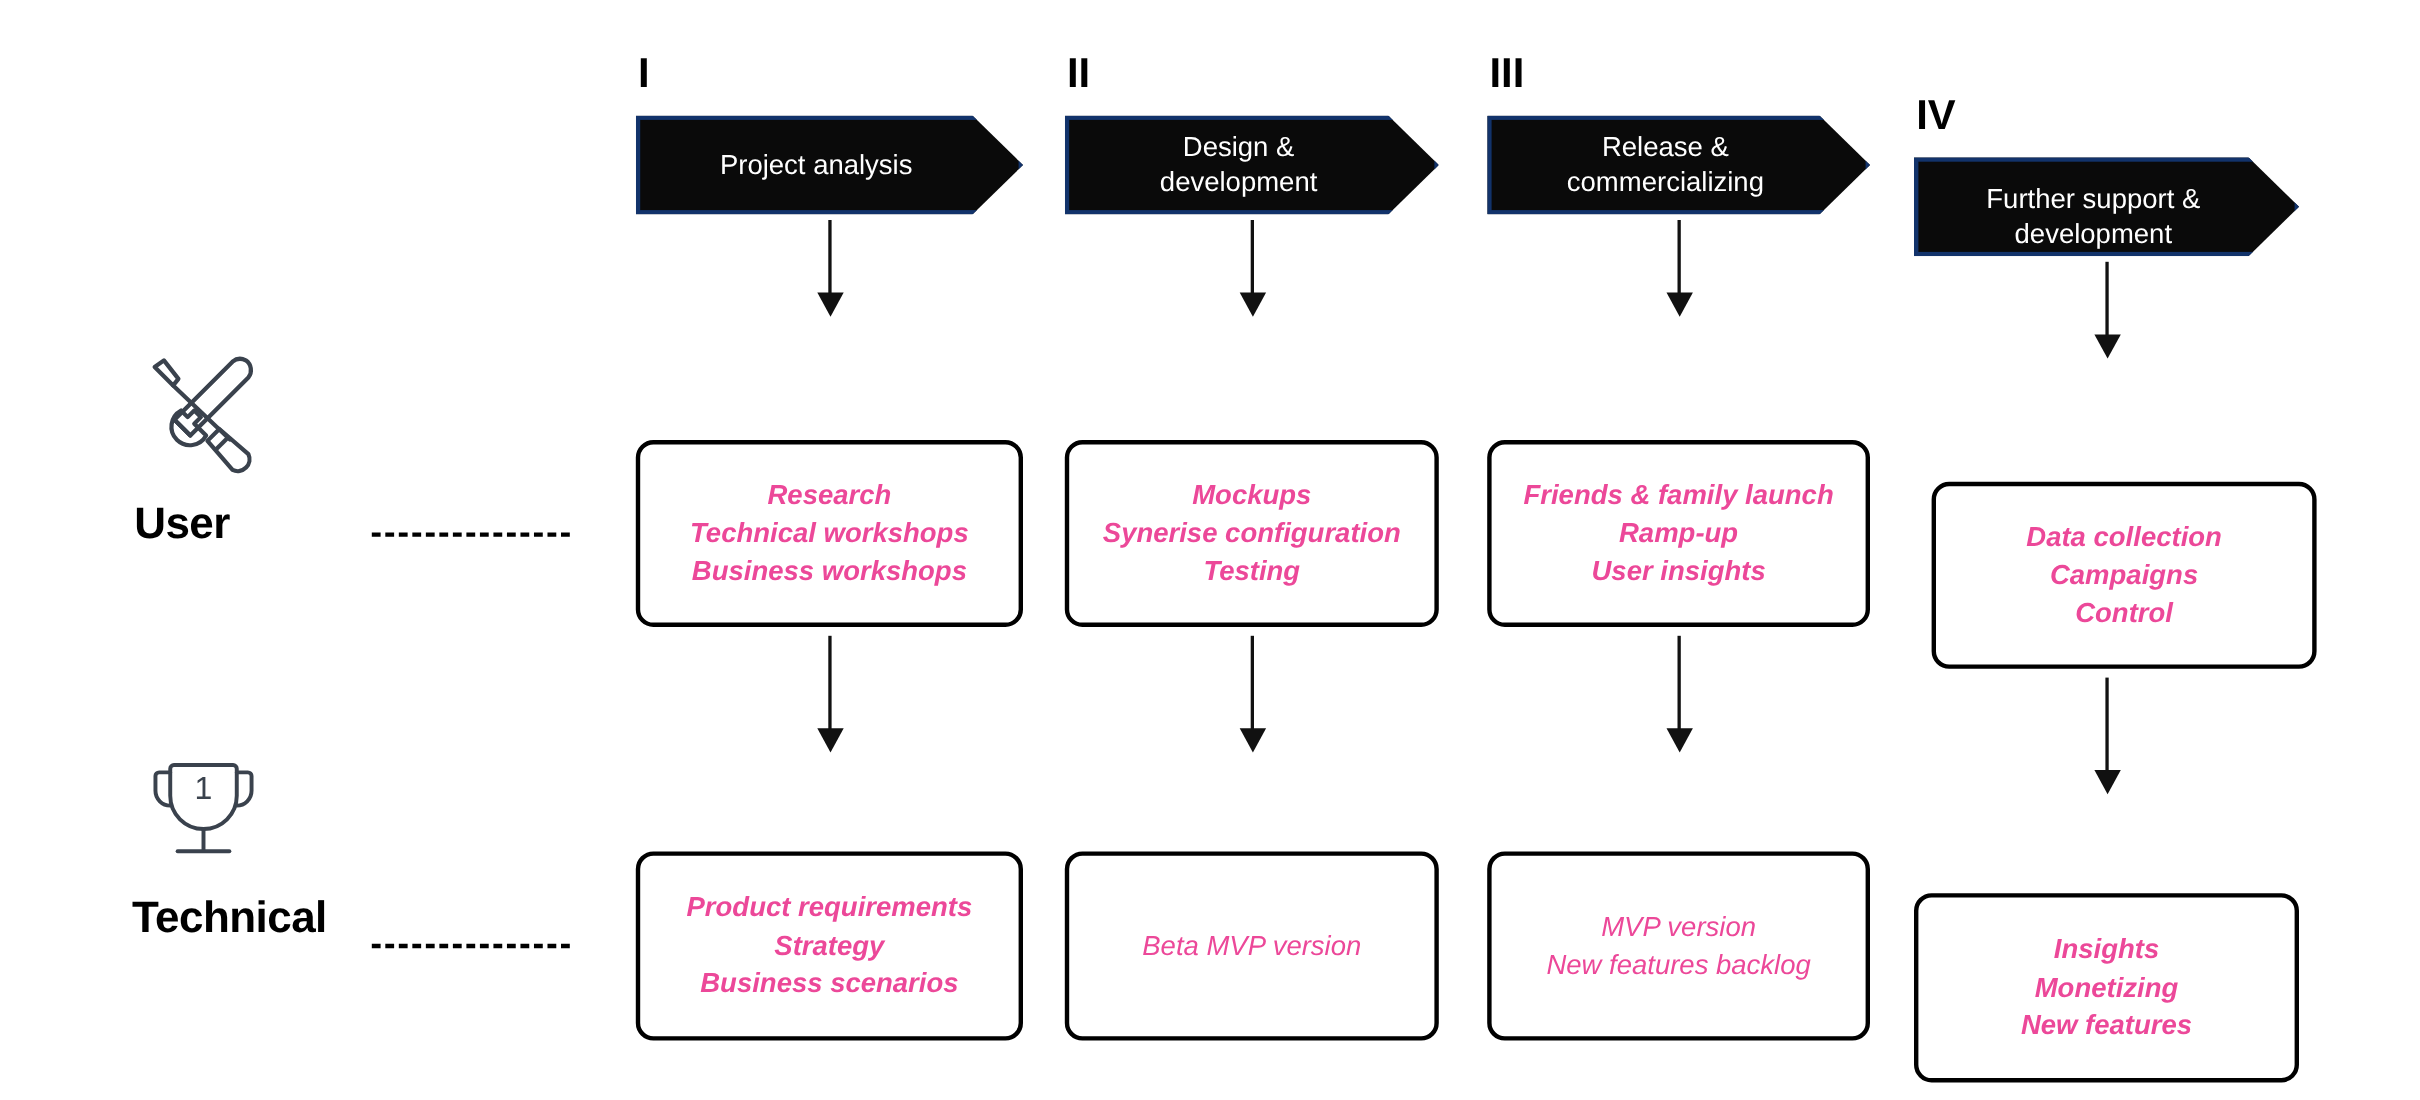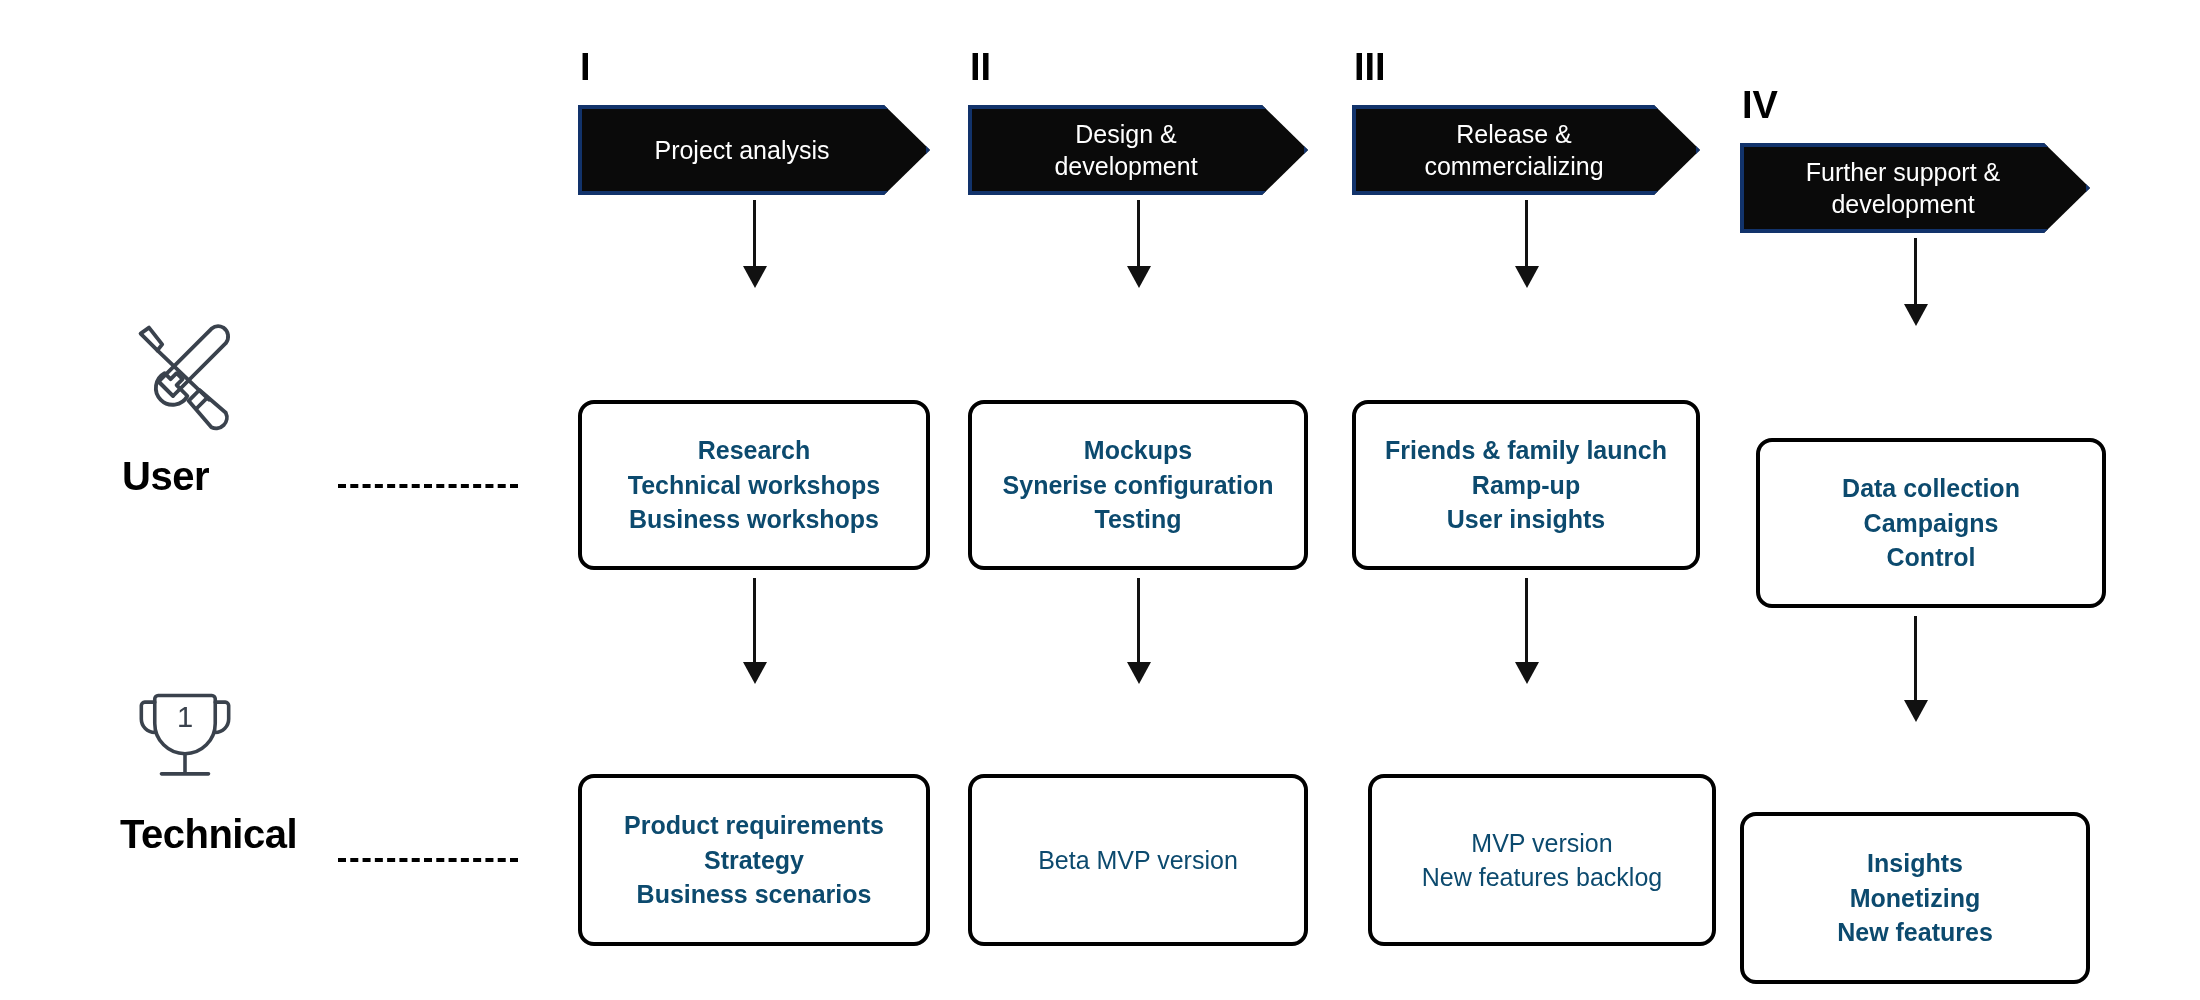--- a/index.html
+++ b/index.html
@@ -97,21 +97,21 @@
     line-height: 1.28;
     text-align: center;
     padding-right: 30px;
     padding-left: 6px;
     -webkit-clip-path: polygon(0 0, calc(100% - 46px) 0, 100% 50%, calc(100% - 46px) 100%, 0 100%);
     clip-path: polygon(0 0, calc(100% - 46px) 0, 100% 50%, calc(100% - 46px) 100%, 0 100%);
   }
   .chev-1 { width: 352px; }
   .chev-2 { width: 340px; }
   .chev-3 { width: 348px; }
-  .chev-4 { width: 350px; }
+  .chev-4 { width: 350px; align-items: flex-end; }
 
   .chevron .chev-text { white-space: pre-line; display: block; }
 
   
   .arrow {
     position: absolute;
     width: 30px;
     pointer-events: none;
   }
   .arrow .shaft {
@@ -142,21 +142,22 @@
     border: 4px solid #000000;
     border-radius: 16px;
     background: #ffffff;
     box-sizing: border-box;
     display: flex;
     align-items: center;
     justify-content: center;
     text-align: center;
     font-size: 25px;
     line-height: 1.38;
-    color: #0c4a6e;
+    color: #ec4899;
+    font-style: italic;
   }
   .rbox .box-text { white-space: pre-line; display: block; padding: 0 10px;}
   .rbox.bold .box-text { font-weight: 700; }
 
   .row-tools    { top: 400px; height: 170px; }
   .row-products { top: 774px; height: 172px; }
 
   .w1 { width: 352px; }
   .w2 { width: 340px; }
   .w3 { width: 348px; align-items: center; }
@@ -261,21 +262,21 @@
     </div>
     <div class="rbox row-tools w3 bold" style="left:0">
       <span class="box-text">Friends &amp; family launch
 Ramp-up
 User insights</span>
     </div>
     <div class="arrow arrow-mid" style="left:159px">
       <div class="shaft"></div>
         <div class="head"></div>
     </div>
-    <div class="rbox row-products w3" style="left:16px">
+    <div class="rbox row-products w3" style="left:0">
       <span class="box-text">MVP version
 New features backlog</span>
     </div>
   </div>
 
   <div class="col col-4">
     <div class="numeral">IV</div>
     <div class="chevron chev-4">
       <span class="chev-text">Further support &amp;
 development</span>

